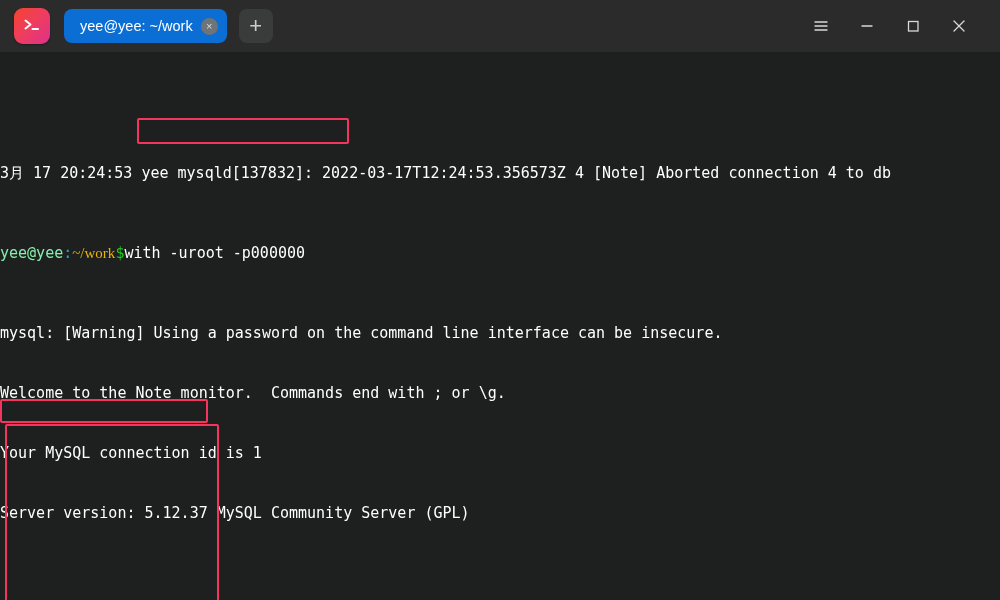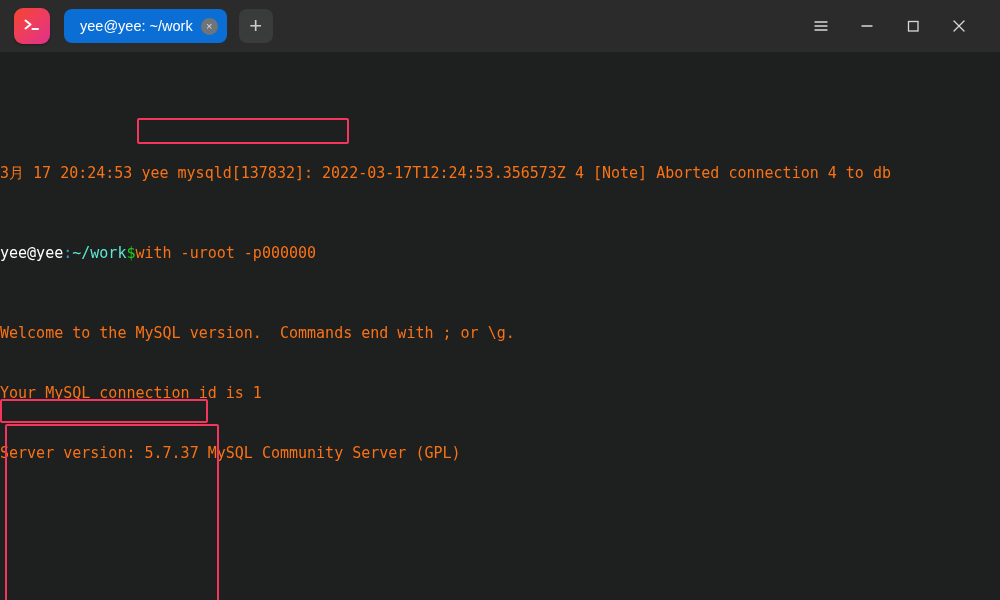--- a/index.html
+++ b/index.html
@@ -130,24 +130,24 @@
     font-family: "DejaVu Sans Mono", "Liberation Mono", monospace;
     font-size: 15px;
     line-height: 20px;
     white-space: pre;
     color: #1ec91e;
   }
   .line {
     height: 20px;
     white-space: pre;
   }
-  .g  { color: #f97316; }               
-  .user { color: #ffffff; }             
+  .g  { color: #ffffff; }               
+  .user { color: #86efac; }             
   .colon { color: #28a3c9; }            
-  .path { color: #5eead4; }             
+  .path { color: #eab308; font-family: Liberation Serif, serif; }             
   .dollar { color: #1ec91e; }           
 
   
   .annot {
     position: absolute;
     border: 2.5px solid #f5355e;
     border-radius: 2px;
     pointer-events: none;
     box-sizing: border-box;
   }
@@ -209,23 +209,24 @@
   </div>
 
   <div id="terminal">
 
     <div id="screen">
 
       <div class="line g">3月 17 20:24:53 yee mysqld[137832]: 2022-03-17T12:24:53.356573Z 4 [Note] Aborted connection 4 to db</div>
 
       <div class="line"><span class="user">yee@yee</span><span class="colon">:</span><span class="path">~/work</span><span class="dollar">$</span><span class="g">with -uroot -p000000</span></div>
 
-      <div class="line g">Welcome to the MySQL version.  Commands end with ; or \g.</div>
+      <div class="line g">mysql: [Warning] Using a password on the command line interface can be insecure.</div>
+      <div class="line g">Welcome to the Note monitor.  Commands end with ; or \g.</div>
       <div class="line g">Your MySQL connection id is 1</div>
-      <div class="line g">Server version: 5.7.37 MySQL Community Server (GPL)</div>
+      <div class="line g">Server version: 5.12.37 MySQL Community Server (GPL)</div>
       <div class="line g"></div>
       
       
       
       
       
       
       
       
 

